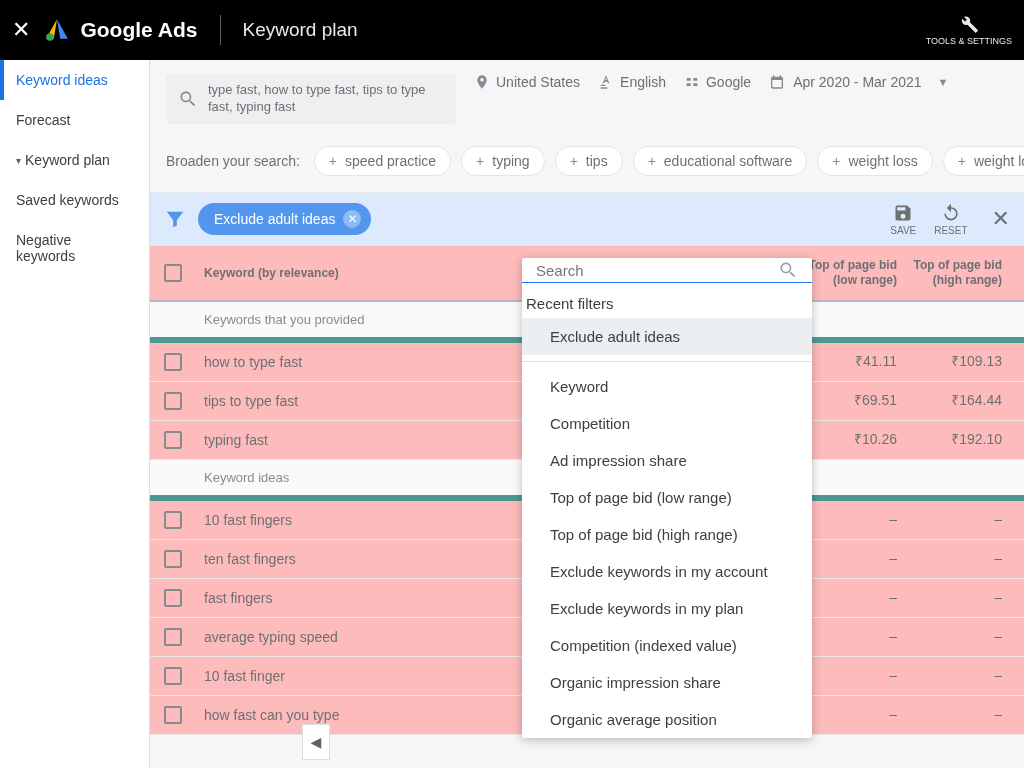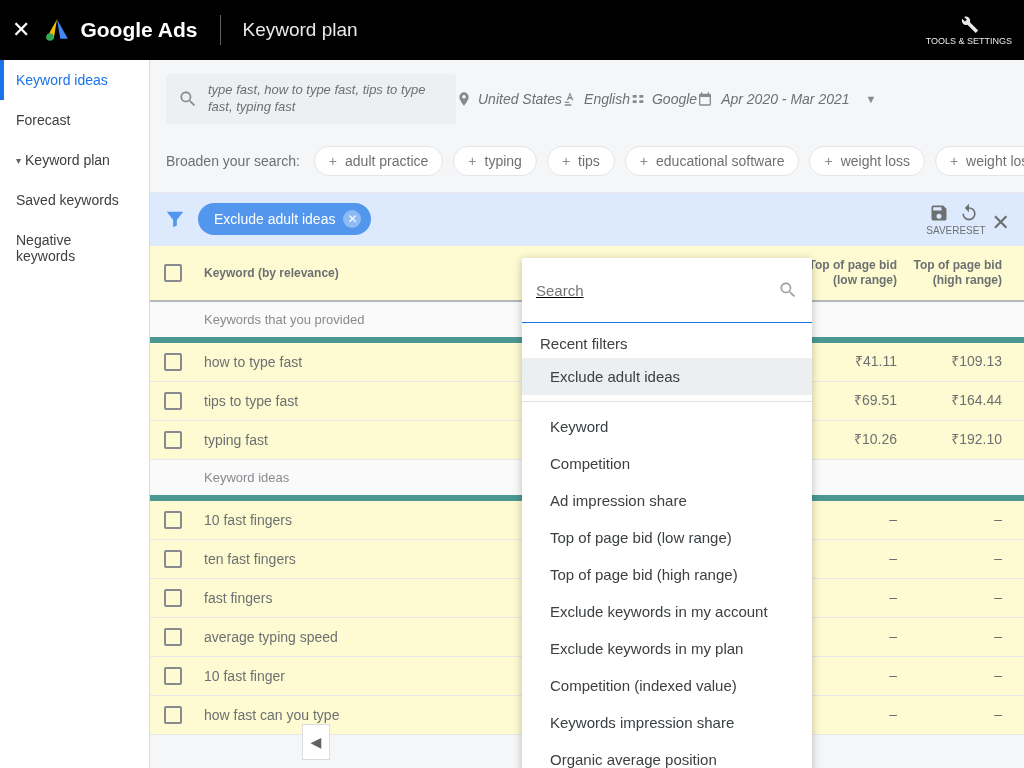--- a/index.html
+++ b/index.html
@@ -23,66 +23,66 @@
 .sidebar .nav-item { padding: 12px 16px; font-size: 14px; color: #3c4043; cursor: pointer; display: flex; align-items: center; }
 .sidebar .nav-item.active { color: #1a73e8; font-weight: 500; border-left: 4px solid #1a73e8; background: #fff; padding-left: 12px; }
 .sidebar .nav-item .caret { font-size: 10px; margin-right: 4px; color: #5f6368; }
 
 .main { flex: 1; position: relative; background: #f1f3f4; overflow: hidden; }
 
 
 .dim-overlay { position: absolute; inset: 0; background: rgba(255,255,255,0.25); pointer-events: none; z-index: 5; }
 
 
-.search-row { display: flex; align-items: center; padding: 14px 16px 12px; flex-wrap: nowrap; font-style: italic; }
+.search-row { display: flex; align-items: flex-start; gap: 18px; padding: 14px 16px 12px; flex-wrap: nowrap; }
 .search-box { display: flex; align-items: center; background: #e8eaed; border-radius: 4px; padding: 8px 12px; width: 290px; }
 .search-box svg { width: 20px; height: 20px; fill: #5f6368; margin-right: 10px; flex-shrink:0; }
 .search-box .text { font-size: 13px; color: #3c4043; line-height: 1.3; }
 .sr-item { display: flex; align-items: center; gap: 6px; font-size: 14px; color: #3c4043; cursor: pointer; }
 .sr-item svg { width: 16px; height: 16px; fill: #5f6368; }
 .date-picker { display: flex; align-items: center; gap: 8px; font-size: 14px; color: #3c4043; cursor: pointer; }
 .date-picker .dd { color: #5f6368; margin-left: 8px; font-size: 11px; }
 
 
 .broaden-row { display: flex; align-items: center; gap: 10px; padding: 10px 16px 16px; border-bottom: 1px solid #dadce0; white-space: nowrap; overflow: hidden; }
 .broaden-label { font-size: 14px; color: #3c4043; margin-right: 4px; }
 .chip { display: inline-flex; align-items: center; gap: 8px; border: 1px solid #dadce0; border-radius: 18px; padding: 6px 14px; background: #fff; font-size: 14px; color: #3c4043; cursor: pointer; }
 .chip .plus { font-weight: 500; color: #5f6368; }
 
 
 .filter-bar { display: flex; align-items: center; background: #d2e3fc; padding: 10px 14px; position: relative; }
 .filter-bar .filter-icon { width: 22px; height: 22px; fill: #1a73e8; margin-right: 12px; }
 .filter-pill { display: inline-flex; align-items: center; gap: 8px; background: #1a73e8; color: #fff; border-radius: 18px; padding: 7px 10px 7px 16px; font-size: 14px; }
 .filter-pill .pill-x { width: 18px; height: 18px; border-radius: 50%; background: rgba(255,255,255,0.35); display: flex; align-items: center; justify-content: center; font-size: 12px; cursor: pointer; }
-.filter-bar .right-actions { margin-left: auto; display: flex; align-items: flex-end; }
+.filter-bar .right-actions { margin-left: auto; display: flex; align-items: center; gap: 18px; }
 .action-btn { display: flex; flex-direction: column; align-items: center; cursor: pointer; }
 .action-btn svg { width: 20px; height: 20px; fill: #3c4043; }
 .action-btn span { font-size: 10px; color: #3c4043; margin-top: 2px; }
 .close-filter { font-size: 22px; color: #3c4043; cursor: pointer; margin-left: 6px; }
 
 
-.table-wrap { background: #fef9c3; }
+.table-wrap { background: #fca5a5; }
 .thead { display: flex; align-items: center; padding: 12px 14px; border-bottom: 2px solid #9aa0a6; font-size: 12px; font-weight: 700; color: #3c4043; }
 .col-check { width: 30px; display: flex; align-items: center; }
 .checkbox { width: 18px; height: 18px; border: 2px solid #5f6368; border-radius: 2px; cursor: pointer; }
 .col-keyword { flex: 1; padding-left: 10px; }
 .col-num { width: 105px; text-align: right; padding-right: 8px; line-height: 1.25; }
 .col-gap { width: 330px; } 
 .section-row { padding: 10px 14px 10px 54px; font-size: 13px; color: #5f6368; background: #f8f9fa; border-bottom: 6px solid #0f766e; }
 .trow { display: flex; align-items: center; padding: 10px 14px; border-bottom: 1px solid #e0e0e0; font-size: 14px; color: #3c4043; }
 .trow .col-keyword { font-size: 14px; }
 .trow .col-num { font-size: 14px; }
 .dash { color: #5f6368; }
 
 
 .filter-popup { position: absolute; left: 372px; top: 198px; width: 290px; background: #fff; box-shadow: 0 2px 10px rgba(0,0,0,0.25); z-index: 20; border-radius: 2px; }
-.filter-popup .searchline { display: flex; align-items: center; padding: 22px 14px; border-bottom: 1px solid #1a73e8; text-decoration: underline; }
+.filter-popup .searchline { display: flex; align-items: center; padding: 2px 14px; border-bottom: 1px solid #1a73e8; }
 .filter-popup .searchline input { flex: 1; border: none; outline: none; font-size: 15px; color: #3c4043; }
 .filter-popup .searchline svg { width: 20px; height: 20px; fill: #9aa0a6; }
-.filter-popup .section-label { padding: 12px 18px 6px; font-size: 15px; color: #3c4043; }
+.filter-popup .section-label { padding: 12px 4px 6px; font-size: 15px; color: #3c4043; }
 .filter-popup .opt { padding: 10px 28px; font-size: 15px; color: #3c4043; cursor: pointer; }
 .filter-popup .opt.hover { background: #eceff1; }
 .filter-popup hr { border: none; border-top: 1px solid #e0e0e0; margin: 6px 0; }
 
 
 .collapse-tab { position: absolute; bottom: 8px; left: 152px; width: 28px; height: 36px; background: #fff; border: 1px solid #dadce0; display: flex; align-items: center; justify-content: center; font-size: 14px; color: #5f6368; cursor: pointer; z-index: 10; }
 </style>
 </head>
 <body>
 
@@ -159,21 +159,21 @@
           </svg>
         <span>Apr 2020 - Mar 2021</span>
         <span class="dd">▼</span>
       </div>
     </div>
 
     <div class="broaden-row">
       <span class="broaden-label">Broaden your search:</span>
       <span class="chip">
           <span class="plus">+</span>
-          <span>adult practice</span>
+          <span>speed practice</span>
         </span>
       <span class="chip">
           <span class="plus">+</span>
           <span>typing</span>
         </span>
       <span class="chip">
           <span class="plus">+</span>
           <span>tips</span>
         </span>
       <span class="chip">
@@ -344,21 +344,21 @@
       <hr>
       <div id="filter-options">
           <div class="opt">Keyword</div>
           <div class="opt">Competition</div>
           <div class="opt">Ad impression share</div>
           <div class="opt">Top of page bid (low range)</div>
           <div class="opt">Top of page bid (high range)</div>
           <div class="opt">Exclude keywords in my account</div>
           <div class="opt">Exclude keywords in my plan</div>
           <div class="opt">Competition (indexed value)</div>
-          <div class="opt">Keywords impression share</div>
+          <div class="opt">Organic impression share</div>
           <div class="opt">Organic average position</div>
         </div>
     </div>
 
     <div class="collapse-tab">◀</div>
 
   </div>
 </div>
 
 </body></html>

